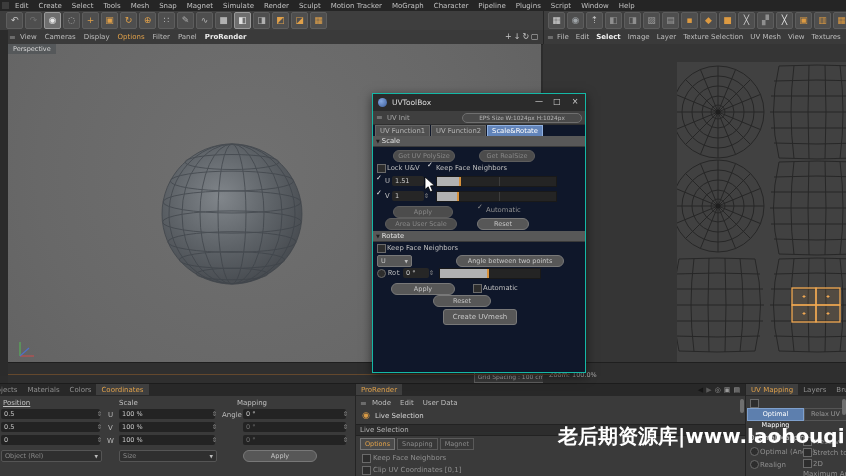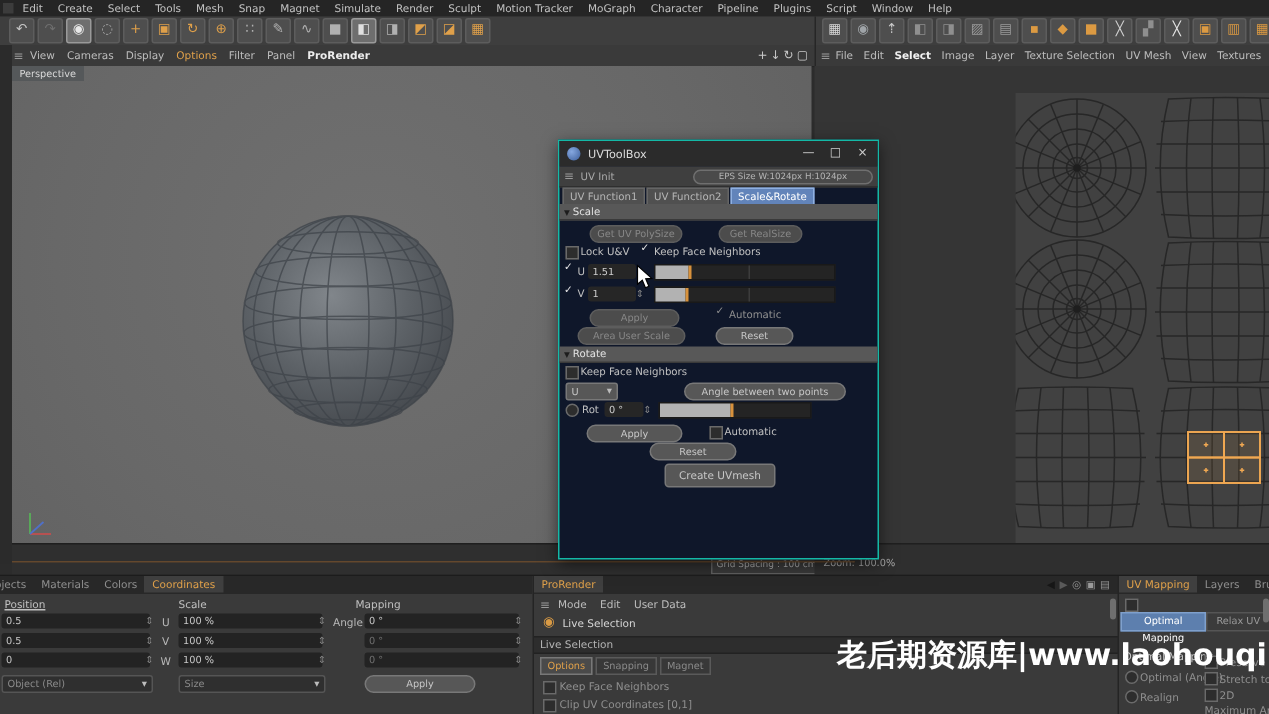--- a/index.html
+++ b/index.html
@@ -360,21 +360,21 @@
 
     <div class="sechdr" style="top:137px;"><span class="tri">▼</span><span>Rotate</span></div>
 
     <span class="cb" style="left:4px;top:150px;"></span>
     <span class="dlbl" style="left:14px;top:150px;">Keep Face Neighbors</span>
 
     <span class="ddown" style="left:4px;top:161px;width:27px;"><span>U</span><span class="ar">▼</span></span>
     <div class="dbtn" style="left:42px;top:161px;width:106px;border-radius:7px;margin-left:41px;">Angle between two points</div>
 
     <span class="radio" style="left:4px;top:175px;"></span>
-    <span class="dlbl" style="left:15px;top:175px;">Rot</span>
+    <span class="dlbl" style="left:15px;top:175px;font-family:Liberation Mono, monospace;">Rot</span>
     <span class="dfield" style="left:30px;top:174px;width:20px;">0 °</span>
     <span class="spin" style="left:55px;top:174px;">⇕</span>
     <div class="slider" style="left:66px;top:174px;width:100px;">
       <div class="sl-handle" style="width:47px;"></div>
         <div class="sl-tick" style="left:47px;"></div>
     </div>
 
     <div class="dbtn" style="left:18px;top:189px;width:62px;">Apply</div>
     <span class="cb" style="left:100px;top:190px;"></span>
     <span class="dlbl" style="left:110px;top:190px;">Automatic</span>

